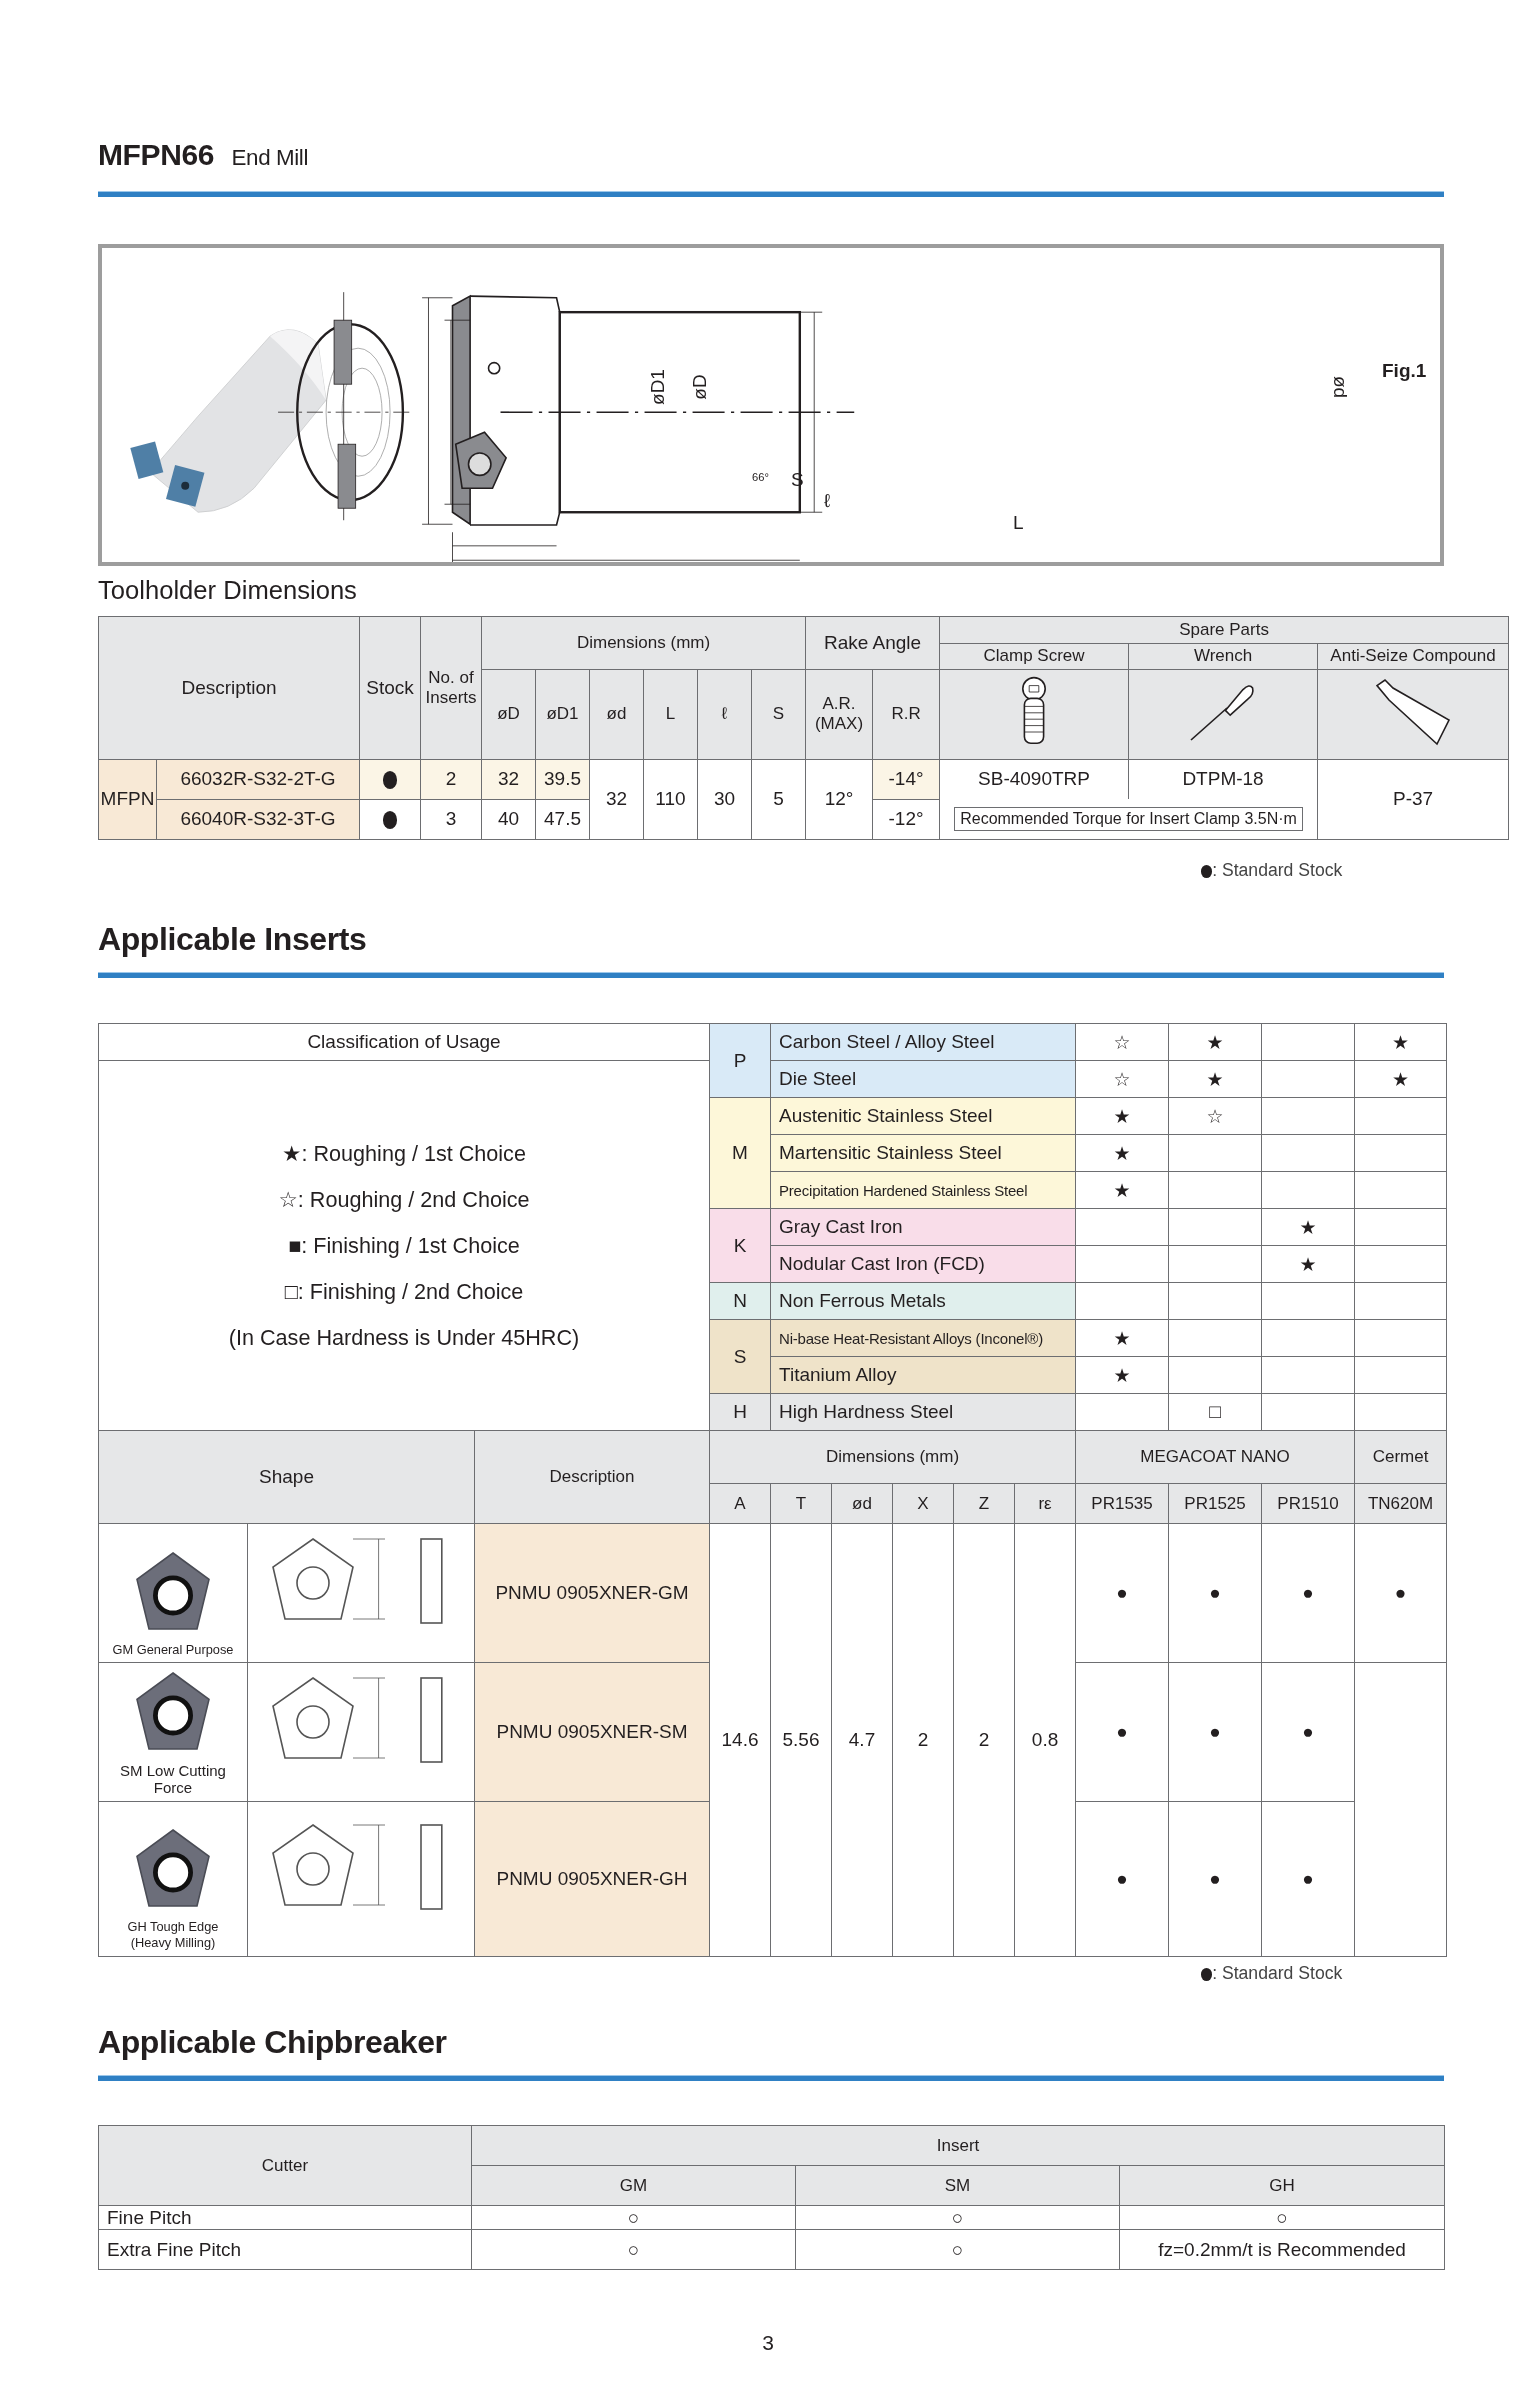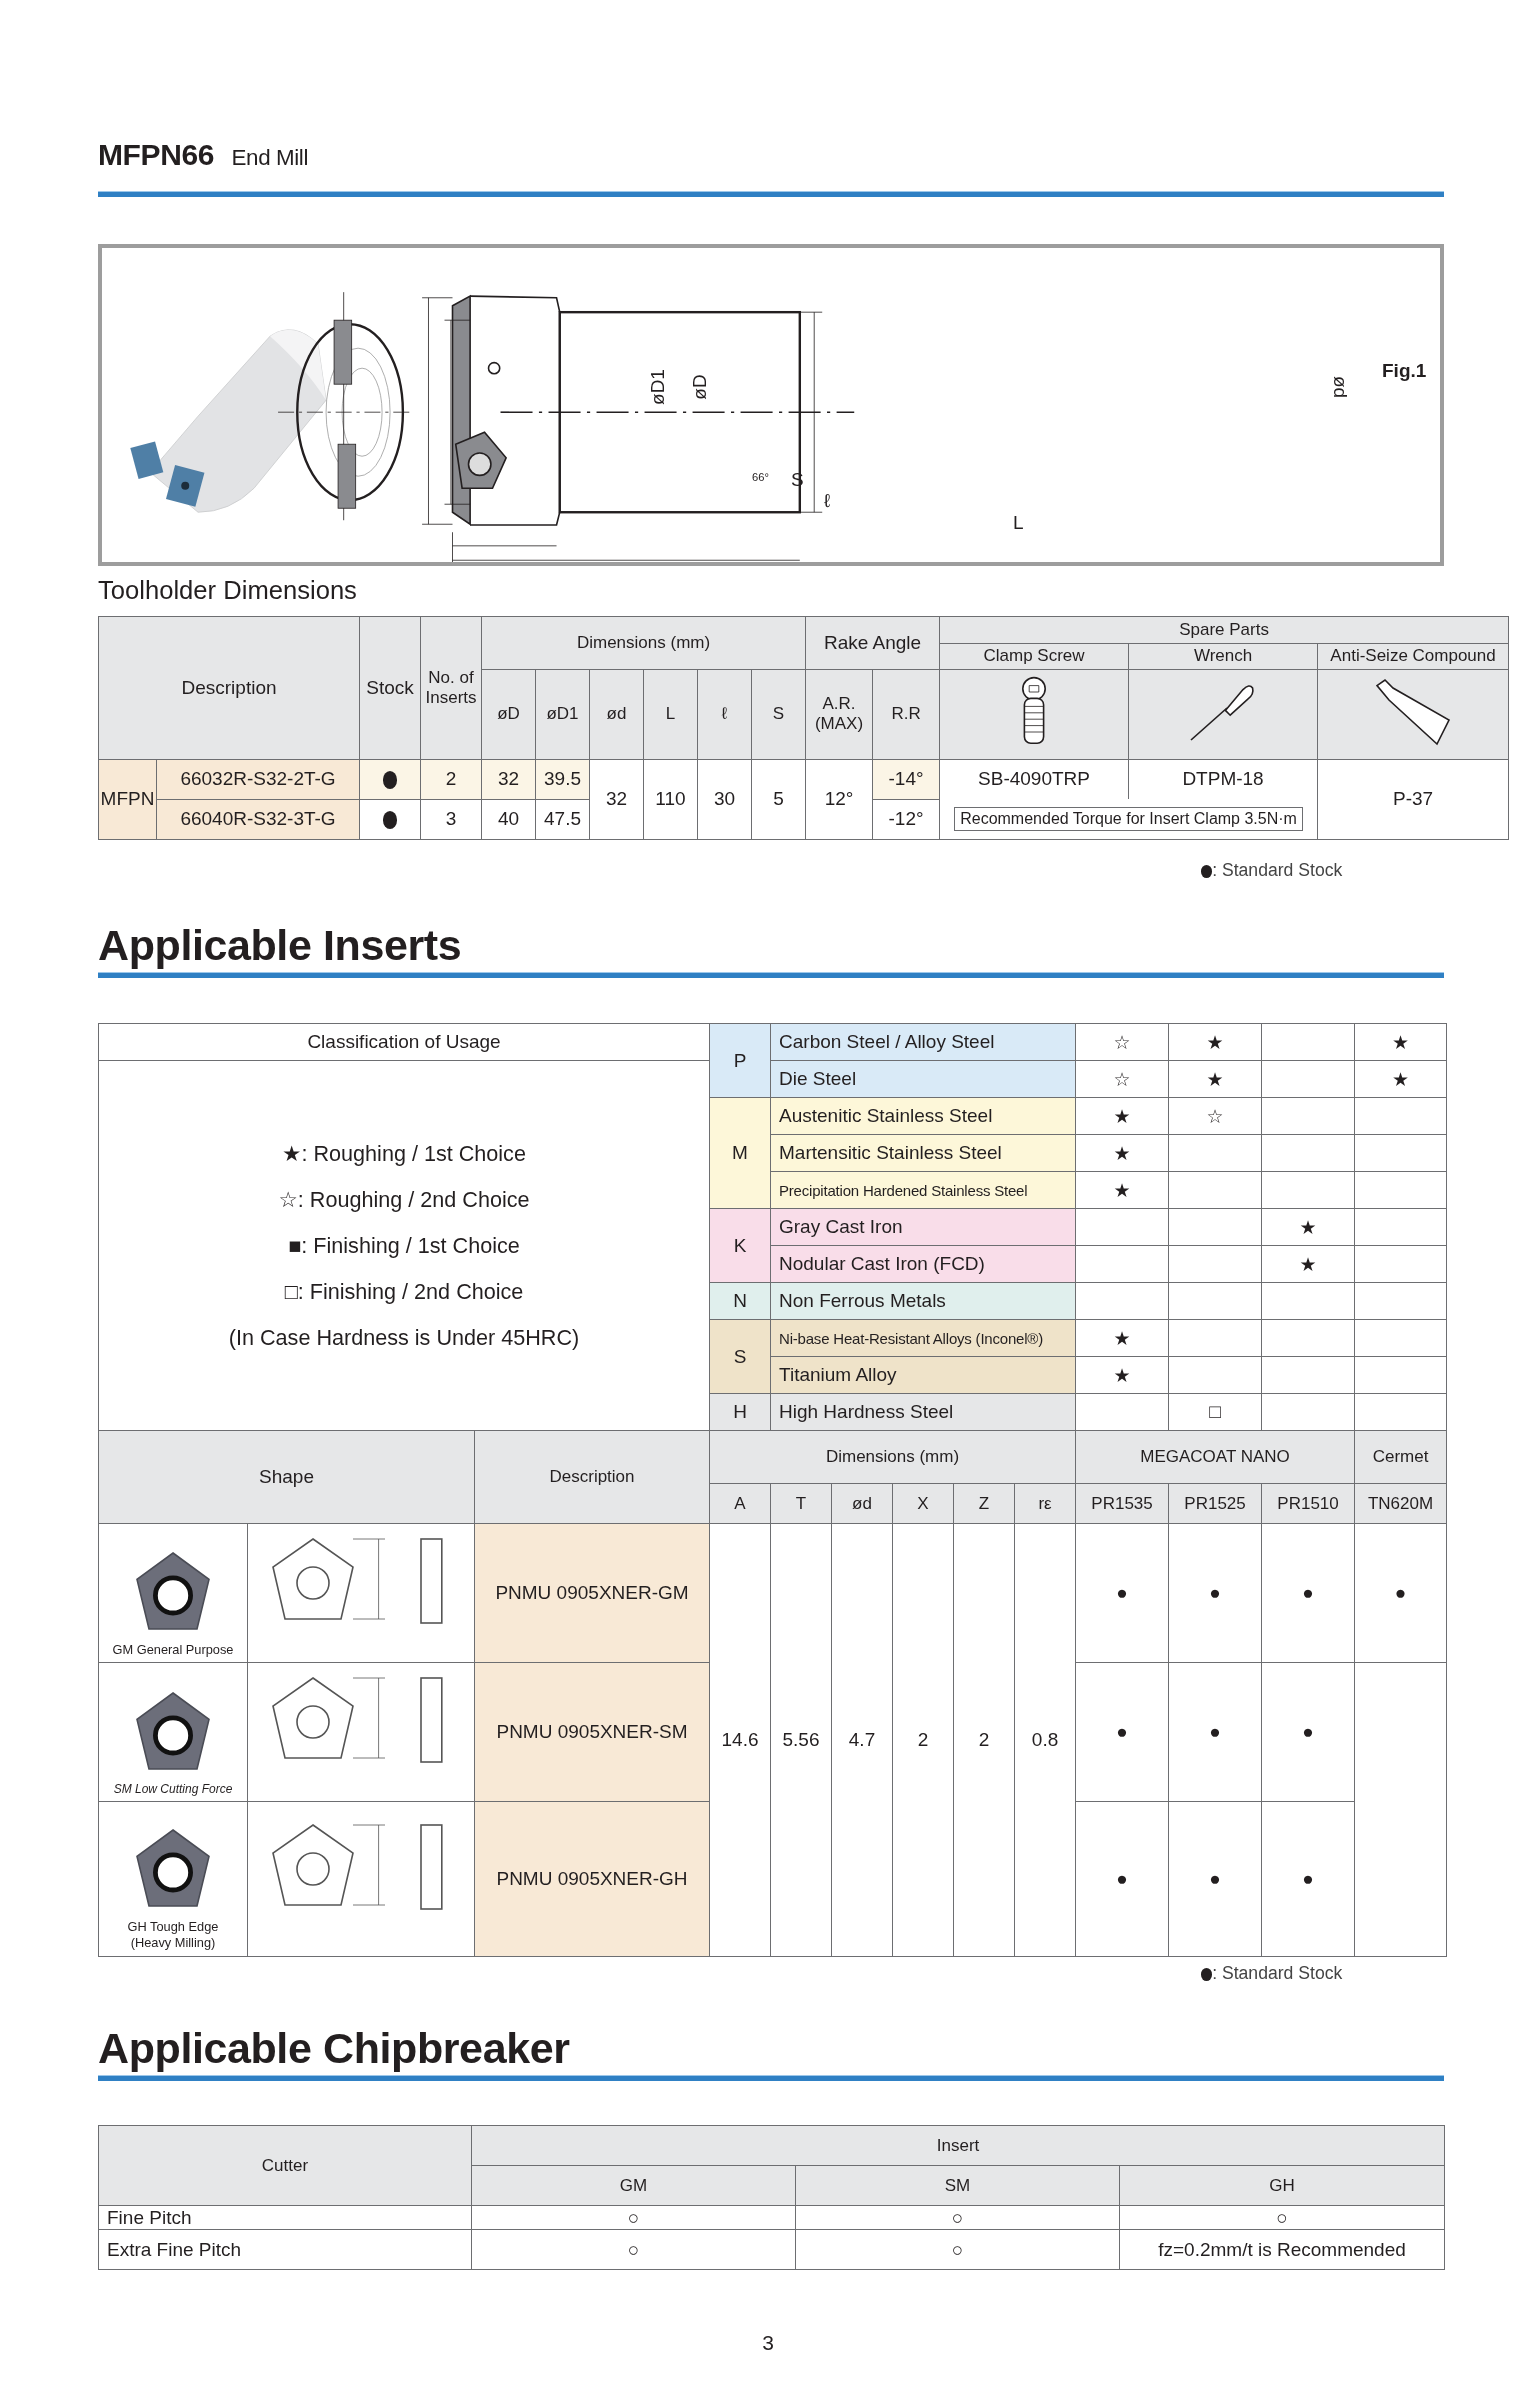--- a/index.html
+++ b/index.html
@@ -5,21 +5,21 @@
   * { box-sizing: border-box; margin: 0; padding: 0; }
   html, body { width: 1537px; height: 2401px; background: #ffffff; }
   body { position: relative; font-family: "Liberation Sans", "DejaVu Sans", sans-serif; color: #231f20; }
 
   .abs { position: absolute; }
 
   
   .page-title { left: 98px; top: 138px; font-size: 30px; font-weight: bold; letter-spacing: -0.4px; }
   .page-title .sub { font-size: 22.4px; font-weight: normal; margin-left: 17.6px; margin-top: 31px; }
   .blue-bar { left: 98px; width: 1346px; height: 6.4px; background: #2f80c4; border-top: 0.8px solid #9cc7ea; }
-  .section-title { left: 98px; font-size: 43px; font-weight: bold; letter-spacing: -0.4px; }
+  .section-title { left: 98px; font-size: 32px; font-weight: bold; letter-spacing: -0.4px; }
   .sub-title { left: 98px; font-size: 25.6px; }
 
   
   .fig-box { left: 98px; top: 244px; width: 1346px; height: 322px; border: 4px solid #9d9d9d; background: #fff; }
   .fig-label { font-size: 19px; }
 
   
   table { border-collapse: collapse; table-layout: fixed; }
   td, th { border: 1.6px solid #6d6e71; text-align: center; vertical-align: middle; font-weight: normal; font-size: 19px; }
   th { background: #e6e7e8; }
@@ -366,21 +366,21 @@
     <td>●</td>
     <td>●</td>
   </tr>
 
   <tr style="height:139px;">
     <td style="vertical-align:bottom;padding-bottom:4.8px;">
       <svg width="80" height="88" viewBox="0 0 100 110">
             <polygon points="50,5 95,38 80,100 20,100 5,38" fill="#6c6e7a" stroke="#4a4c55" stroke-width="2"></polygon>
             <circle cx="50" cy="58" r="22" fill="#fff" stroke="#111" stroke-width="6"></circle>
           </svg>
-      <div style="font-size:12px;font-style:italic;">SM Low Cutting Force</div>
+      <div style="font-size:15px;">SM Low Cutting Force</div>
     </td>
     <td>
       <svg width="192" height="120" viewBox="0 0 240 150">
             <polygon points="60,10 110,45 95,110 25,110 10,45" fill="#fff" stroke="#555" stroke-width="2"></polygon>
             <circle cx="60" cy="65" r="20" fill="none" stroke="#555" stroke-width="2"></circle>
             <line x1="110" y1="10" x2="150" y2="10" stroke="#555"></line>
             <line x1="110" y1="110" x2="150" y2="110" stroke="#555"></line>
             <line x1="142" y1="10" x2="142" y2="110" stroke="#555"></line>
             <rect x="195" y="10" width="26" height="105" fill="#fff" stroke="#555" stroke-width="2"></rect>
           </svg>

